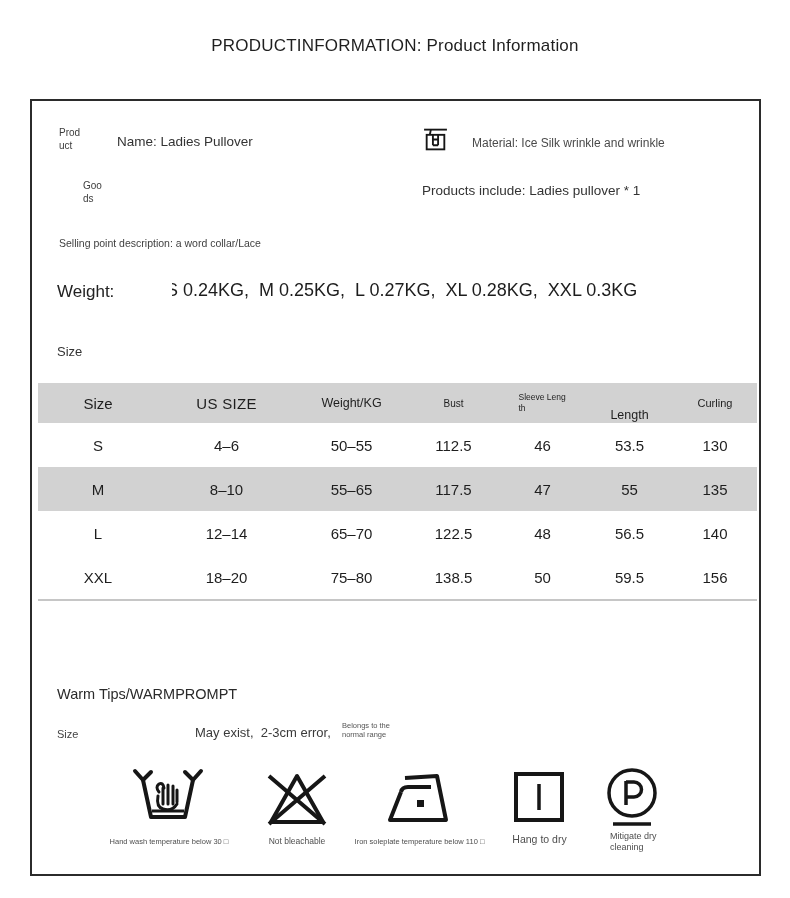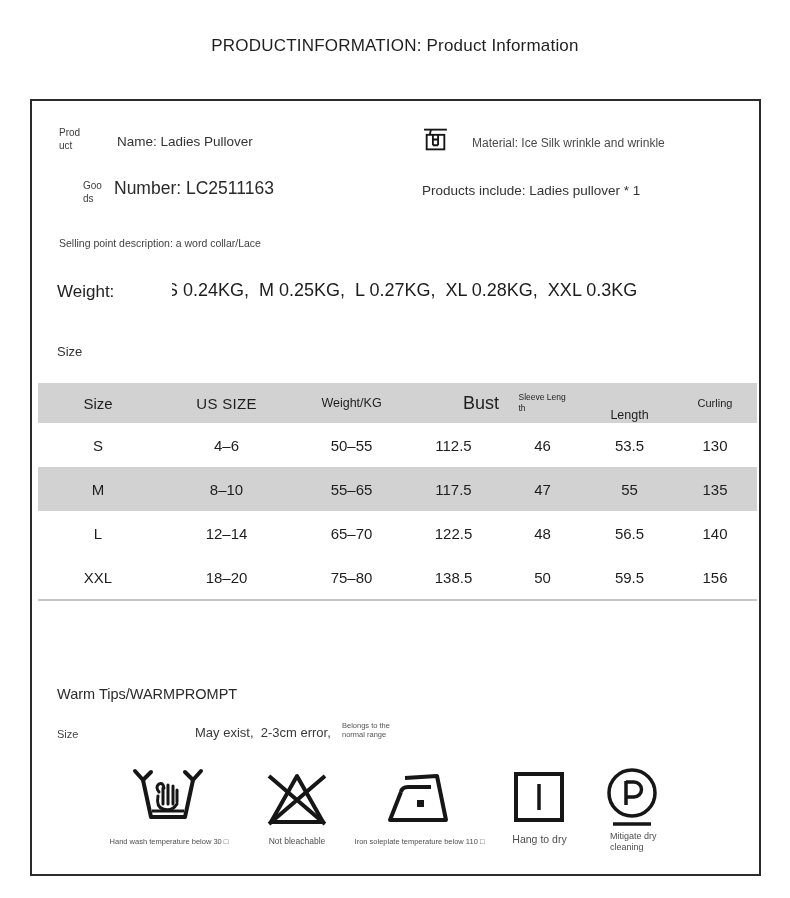--- a/index.html
+++ b/index.html
@@ -34,21 +34,21 @@
 
   
   .size-table{position:absolute;left:6px;top:282px;width:719px;border-bottom:2px solid #c6c6c6;}
   .trow{display:flex;align-items:center;height:44px;}
   .trow.header{height:40px;background:#d2d2d2;}
   .trow.stripe{background:#d2d2d2;}
   .tc{text-align:center;font-size:15px;color:#1e1e1e;}
   .c0{width:120px;}.c1{width:137px;}.c2{width:113px;}.c3{width:91px;}
   .c4{width:87px;}.c5{width:87px;}.c6{width:84px;}
   .h0{font-size:15px;}.h1{font-size:15px;letter-spacing:.3px;}
-  .h2{font-size:12.5px;}.h3{font-size:18px;text-align:right;}
+  .h2{font-size:12.5px;}.h3{font-size:10px;}
   .h4 span{display:inline-block;width:48px;text-align:left;font-size:8.5px;line-height:1.2;word-break:break-all;}
   .h5{font-size:12.5px;margin-top:23px;}.h6{font-size:11px;}
 
   .care-label{position:absolute;text-align:center;color:#4e4e4e;}
   .cl0{left:72px;top:736px;width:130px;font-size:7.5px;}
   .cl1{left:225px;top:735px;width:80px;font-size:8.5px;}
   .cl2{left:315px;top:736px;width:145px;font-size:7.5px;}
   .cl3{left:470px;top:732px;width:75px;font-size:10.5px;}
   .cl4{left:578px;top:730px;width:64px;font-size:9px;text-align:left;line-height:1.25;}
   svg{display:block;}
@@ -69,21 +69,20 @@
         <path d="M8.5 3.5 L7.5 8.5"></path>
         <rect x="4.5" y="8.5" width="17" height="14"></rect>
         <path d="M10.5 8.5 V18.5 M15.5 8.5 V18.5"></path>
         <path d="M10.5 13 H15.5 M10.5 18.5 H15.5"></path>
       </g>
     </svg>
   </div>
   <div class="abs material-text" style="left:440px;top:35px;">Material: Ice Silk wrinkle and wrinkle</div>
 
   <div class="abs mini-label" style="left:27px;top:79px;margin-left:24px;">Goods</div>
-  <div class="abs number-text" style="left:82px;top:77px;">Number: LC2511163</div>
   <div class="abs includes-text" style="left:390px;top:82px;">Products include: Ladies pullover * 1</div>
 
   <div class="abs selling-text" style="left:27px;top:136px;">Selling point description: a word collar/Lace</div>
 
   <div class="abs weight-label" style="left:25px;top:181px;">Weight:</div>
   <div class="abs weight-values-wrap">
     <span class="weight-values">S 0.24KG,  M 0.25KG,  L 0.27KG,  XL 0.28KG,  XXL 0.3KG</span>
   </div>
 
   <div class="abs size-heading" style="left:25px;top:243px;">Size</div>

